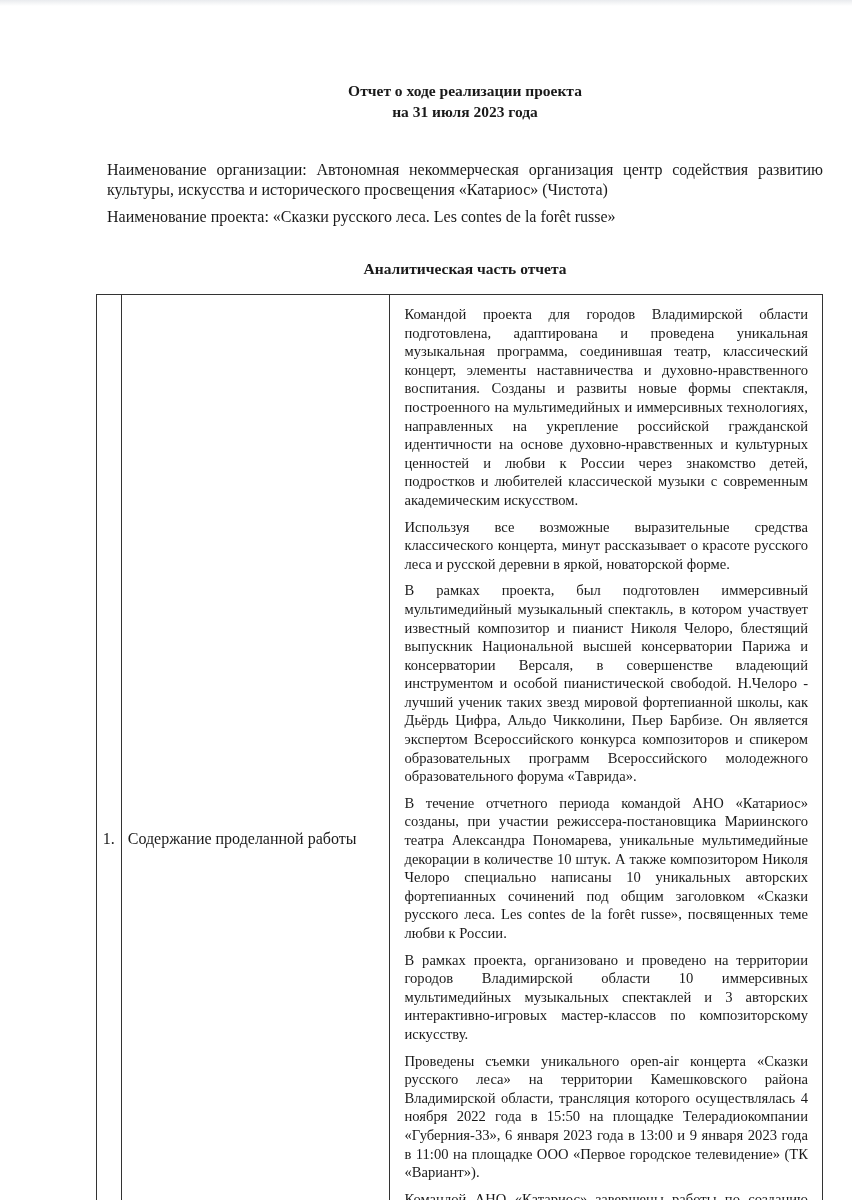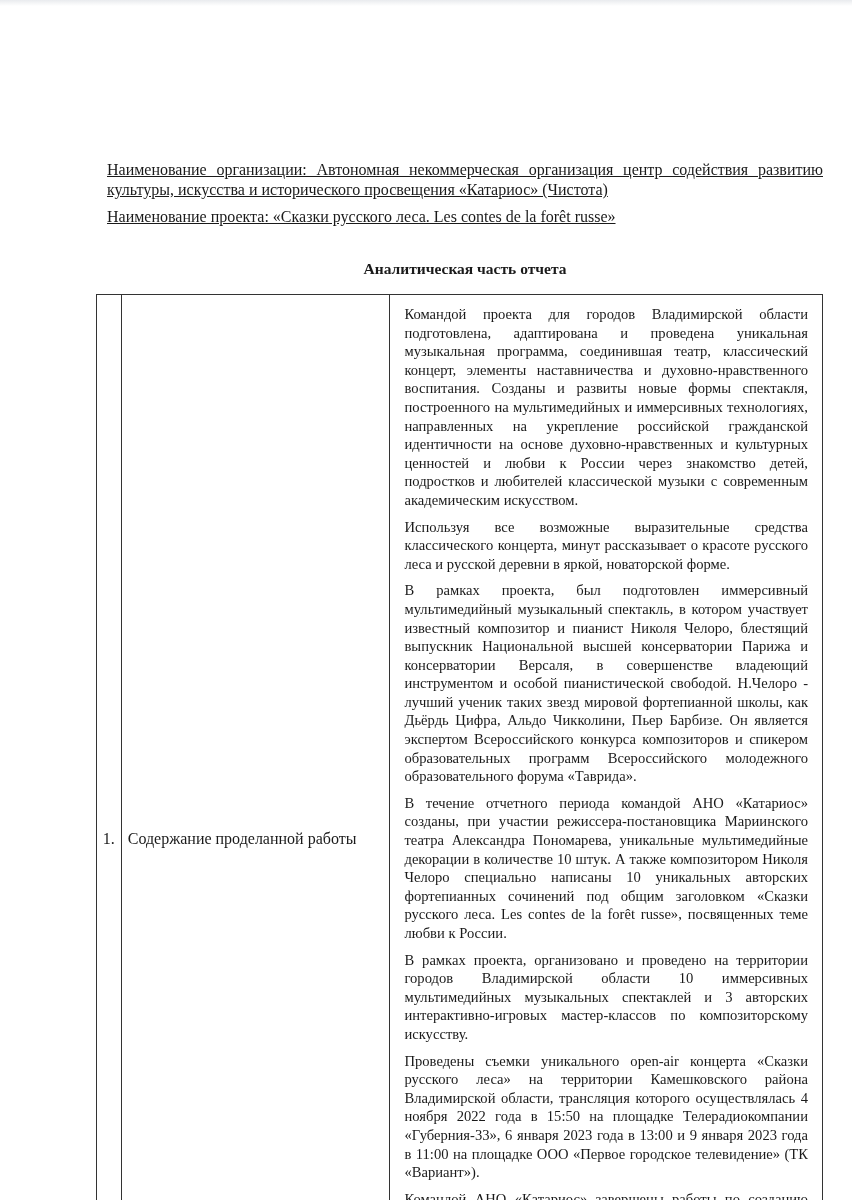--- a/index.html
+++ b/index.html
@@ -4,40 +4,42 @@
 <style>
   html, body { margin: 0; padding: 0; background: #ffffff; }
   body { width: 852px; height: 1200px; position: relative; overflow: hidden;
          font-family: "Liberation Serif", "DejaVu Serif", serif; color: #1a1a1a; }
   .scan-top { position: absolute; left: 0; top: 0; width: 852px; height: 6px;
               background: linear-gradient(#e9ebee, #ffffff); }
   .title { position: absolute; left: 0; top: 80px; width: 852px; text-align: center;
            font-weight: bold; font-size: 15.5px; line-height: 21px; }
   .title div { margin-left: 78px; }
   .para { position: absolute; left: 107px; width: 716px; font-size: 16px; line-height: 20px;
-          text-align: justify; text-decoration: underline; }
+          text-align: justify; }
   .org { top: 160px; }
   .proj { top: 207px; }
   .subtitle { position: absolute; left: 0; width: 852px; top: 260px; text-align: center;
               font-weight: bold; font-size: 15.5px; margin-left: 39px; }
   table.report { position: absolute; left: 96px; top: 294px; width: 727px;
                  border-collapse: collapse; border: 1.3px solid #333; }
   table.report td { border: 1.3px solid #333; vertical-align: middle; padding: 0; }
   td.num { width: 24px; text-align: center; font-size: 16px; }
   td.label { width: 266px; font-size: 16px; padding-left: 6px !important; }
   td.content { width: 426px; vertical-align: top !important; padding: 2px 6px 0 6px !important;
                font-size: 14.6px; line-height: 18.6px; text-align: justify; height: 824px; }
   td.content p { margin: 8px; }
 </style>
 </head>
 <body>
 
 <div class="scan-top"></div>
 
 <div class="title">
+  <div>Отчет о ходе реализации проекта</div>
+  <div>на 31 июля 2023 года</div>
 </div>
 
 <div class="para org">Наименование организации: Автономная некоммерческая организация центр содействия развитию культуры, искусства и исторического просвещения «Катариос» (Чистота)</div>
 <div class="para proj">Наименование проекта: «Сказки русского леса. Les contes de la forêt russe»</div>
 
 <div class="subtitle">Аналитическая часть отчета</div>
 
 <table class="report">
   <tbody>
       <tr>

